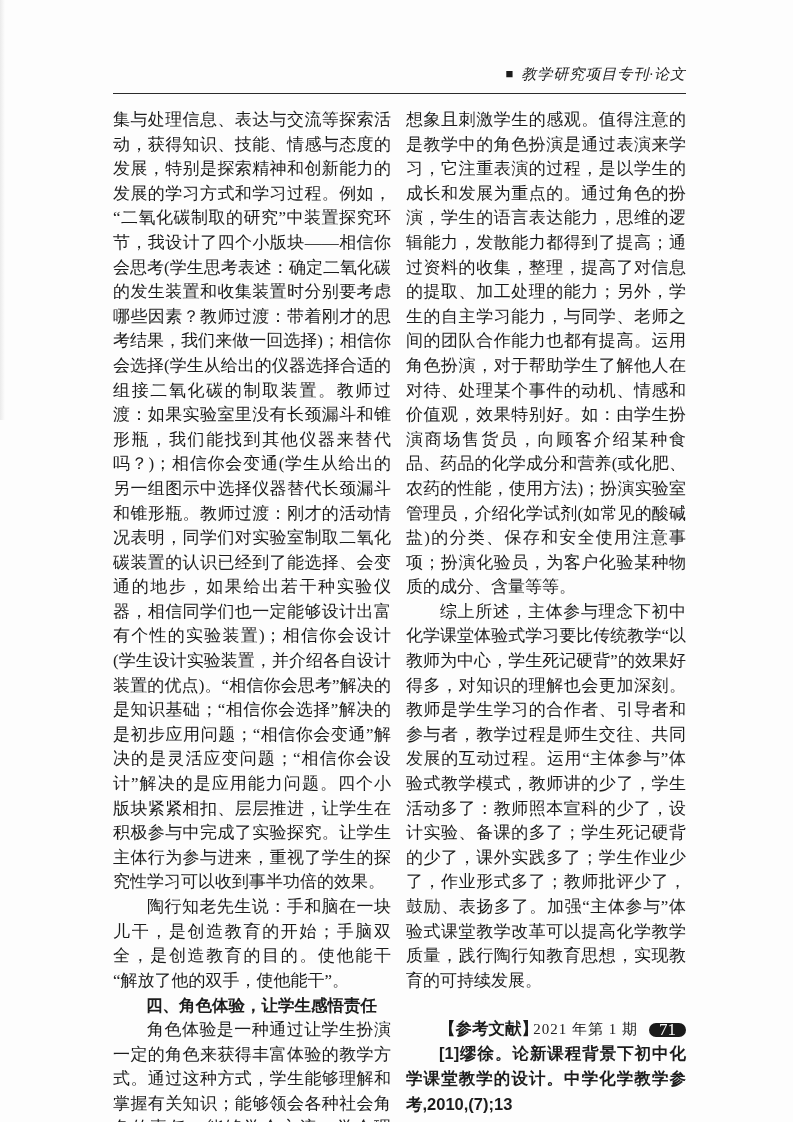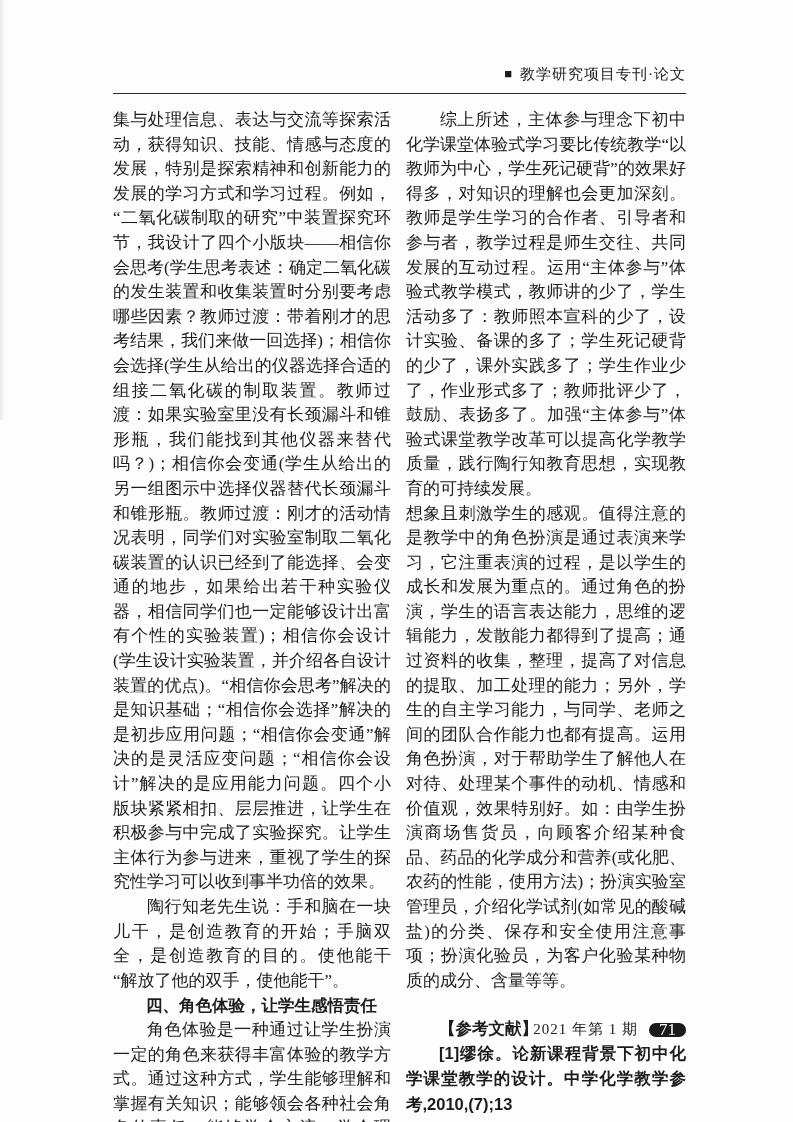--- a/index.html
+++ b/index.html
@@ -20,20 +20,21 @@
   .content{
     position:absolute;left:113px;top:64px;width:573px;
   }
   .header{
     text-align:right;
     font-size:15px;
     letter-spacing:1px;
     color:#1b1b1b;
     height:20px;
     line-height:20px;
+    font-style:italic;
   }
   .hdr-marker{
     display:inline-block;
     font-size:13px;
     margin-right:7px;
     position:relative;top:-1px;
   }
   .rule{
     border-top:1.4px solid #2b2b2b;
     margin-top:9px;
@@ -110,22 +111,22 @@
     <div class="rule"></div>
 
     <div class="columns">
       <div class="col col-left" id="col-left">
           <p class="para continuation">集与处理信息、表达与交流等探索活动，获得知识、技能、情感与态度的发展，特别是探索精神和创新能力的发展的学习方式和学习过程。例如，“二氧化碳制取的研究”中装置探究环节，我设计了四个小版块——相信你会思考(学生思考表述：确定二氧化碳的发生装置和收集装置时分别要考虑哪些因素？教师过渡：带着刚才的思考结果，我们来做一回选择)；相信你会选择(学生从给出的仪器选择合适的组接二氧化碳的制取装置。教师过渡：如果实验室里没有长颈漏斗和锥形瓶，我们能找到其他仪器来替代吗？)；相信你会变通(学生从给出的另一组图示中选择仪器替代长颈漏斗和锥形瓶。教师过渡：刚才的活动情况表明，同学们对实验室制取二氧化碳装置的认识已经到了能选择、会变通的地步，如果给出若干种实验仪器，相信同学们也一定能够设计出富有个性的实验装置)；相信你会设计(学生设计实验装置，并介绍各自设计装置的优点)。“相信你会思考”解决的是知识基础；“相信你会选择”解决的是初步应用问题；“相信你会变通”解决的是灵活应变问题；“相信你会设计”解决的是应用能力问题。四个小版块紧紧相扣、层层推进，让学生在积极参与中完成了实验探究。让学生主体行为参与进来，重视了学生的探究性学习可以收到事半功倍的效果。</p>
           <p class="para normal">陶行知老先生说：手和脑在一块儿干，是创造教育的开始；手脑双全，是创造教育的目的。使他能干“解放了他的双手，使他能干”。</p>
           <p class="para heading">四、角色体验，让学生感悟责任</p>
           <p class="para normal">角色体验是一种通过让学生扮演一定的角色来获得丰富体验的教学方式。通过这种方式，学生能够理解和掌握有关知识；能够领会各种社会角色的责任；能够学会交流、学会理解、学会合作等。“角色扮演”可以给学生有身临其境的感觉。通过角色和情节展现真实和想象的事件，改变环境真实度，激发学生的</p>
         </div>
       <div class="col col-right" id="col-right">
+          <p class="para continuation">想象且刺激学生的感观。值得注意的是教学中的角色扮演是通过表演来学习，它注重表演的过程，是以学生的成长和发展为重点的。通过角色的扮演，学生的语言表达能力，思维的逻辑能力，发散能力都得到了提高；通过资料的收集，整理，提高了对信息的提取、加工处理的能力；另外，学生的自主学习能力，与同学、老师之间的团队合作能力也都有提高。运用角色扮演，对于帮助学生了解他人在对待、处理某个事件的动机、情感和价值观，效果特别好。如：由学生扮演商场售货员，向顾客介绍某种食品、药品的化学成分和营养(或化肥、农药的性能，使用方法)；扮演实验室管理员，介绍化学试剂(如常见的酸碱盐)的分类、保存和安全使用注意事项；扮演化验员，为客户化验某种物质的成分、含量等等。</p>
           <p class="para normal">综上所述，主体参与理念下初中化学课堂体验式学习要比传统教学“以教师为中心，学生死记硬背”的效果好得多，对知识的理解也会更加深刻。教师是学生学习的合作者、引导者和参与者，教学过程是师生交往、共同发展的互动过程。运用“主体参与”体验式教学模式，教师讲的少了，学生活动多了：教师照本宣科的少了，设计实验、备课的多了；学生死记硬背的少了，课外实践多了；学生作业少了，作业形式多了；教师批评少了，鼓励、表扬多了。加强“主体参与”体验式课堂教学改革可以提高化学教学质量，践行陶行知教育思想，实现教育的可持续发展。</p>
-          <p class="para continuation">想象且刺激学生的感观。值得注意的是教学中的角色扮演是通过表演来学习，它注重表演的过程，是以学生的成长和发展为重点的。通过角色的扮演，学生的语言表达能力，思维的逻辑能力，发散能力都得到了提高；通过资料的收集，整理，提高了对信息的提取、加工处理的能力；另外，学生的自主学习能力，与同学、老师之间的团队合作能力也都有提高。运用角色扮演，对于帮助学生了解他人在对待、处理某个事件的动机、情感和价值观，效果特别好。如：由学生扮演商场售货员，向顾客介绍某种食品、药品的化学成分和营养(或化肥、农药的性能，使用方法)；扮演实验室管理员，介绍化学试剂(如常见的酸碱盐)的分类、保存和安全使用注意事项；扮演化验员，为客户化验某种物质的成分、含量等等。</p>
           <p class="para ref-heading">【参考文献】</p>
           <p class="para reference">[1]缪徐。论新课程背景下初中化学课堂教学的设计。中学化学教学参考,2010,(7);13</p>
         </div>
     </div>
 
   </div>
 
   <div class="footer">
     <span class="issue">2021 年第 1 期</span>
     <span class="pagenum" style="background: rgb(26, 26, 26); color: rgb(255, 255, 255);">71</span>

